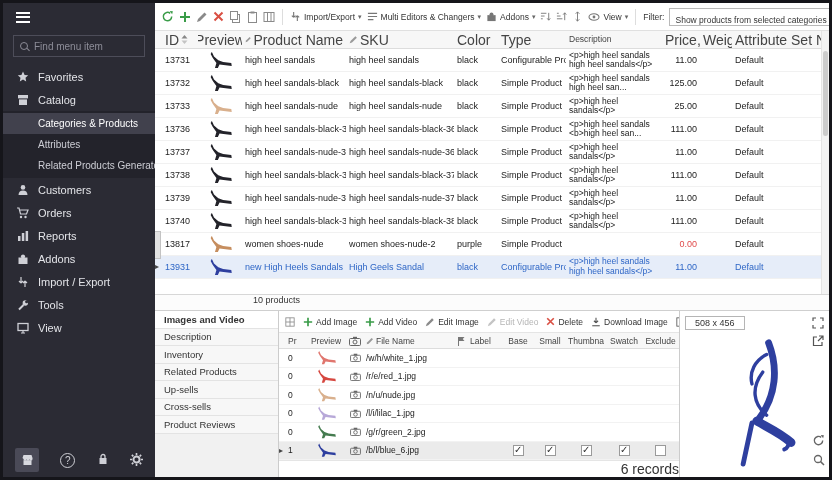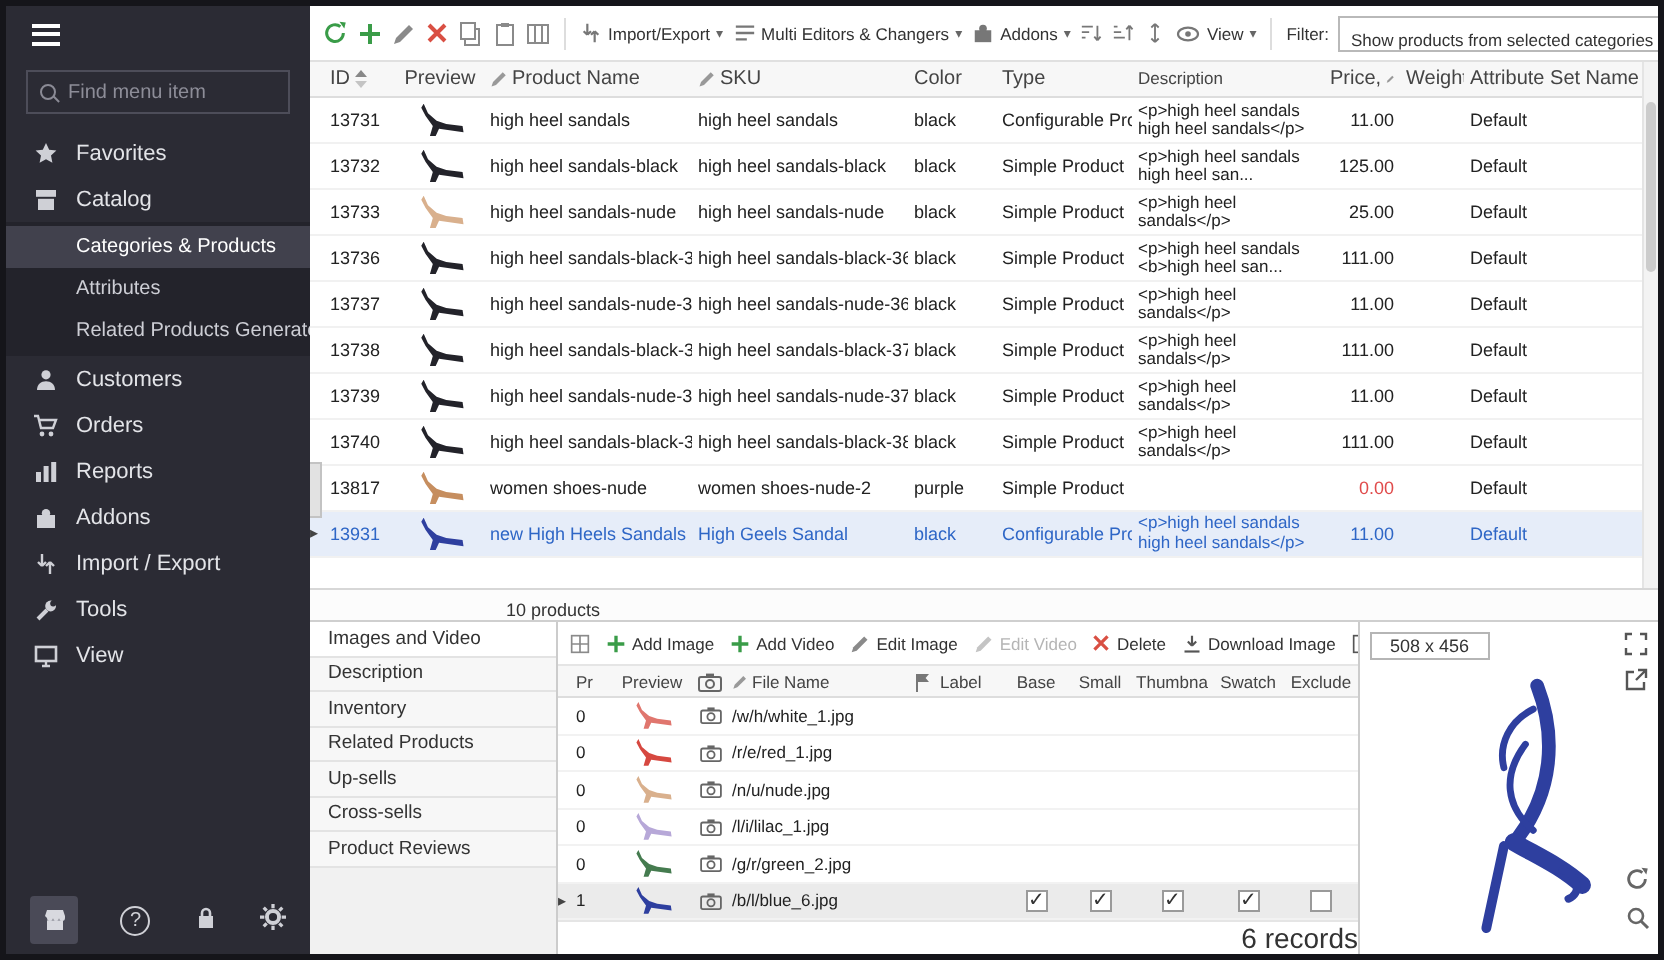--- a/index.html
+++ b/index.html
@@ -26,40 +26,40 @@
 
 .main{flex:1;display:flex;flex-direction:column;min-width:0;background:#fff}
 .toolbar{height:28px;border-bottom:1px solid #e0e0e0;display:flex;align-items:center;gap:5px;padding:0 6px;font-size:8.5px;color:#333;flex-shrink:0;overflow:hidden;white-space:nowrap}
 .tbtn{display:flex;align-items:center;gap:3px;cursor:pointer;flex-shrink:0}
 .arrow{color:#666;font-size:7px}
 .sep{width:1px;height:16px;background:#ddd;margin:0 2px;flex-shrink:0}
 .select{border:1px solid #b9b9b9;height:18px;display:flex;align-items:flex-end;padding:0 5px;gap:5px;background:#fff;cursor:pointer;flex-shrink:0}
 
 .gridwrap{position:relative;height:264px;border-bottom:1px solid #d7d7d7;flex-shrink:0;overflow:hidden;padding-right:8px}
 .ghead{display:flex;height:18px;background:#f7f7f7;border-bottom:1px solid #ddd;align-items:center}
-.th{font-size:10px;color:#444;display:flex;align-items:center;gap:2px;padding:0 3px;overflow:hidden;white-space:nowrap}
+.th{font-size:14px;color:#444;display:flex;align-items:center;gap:2px;padding:0 3px;overflow:hidden;white-space:nowrap}
 .tr{display:flex;align-items:center;height:23px;border-bottom:1px solid #f1f1f1;font-size:9px;color:#222;cursor:pointer}
 .td{padding:0 3px;overflow:hidden;white-space:nowrap}
 .c-m{width:7px;align-self:stretch;display:flex;align-items:center;padding:0}
 .c-id{width:36px}.c-pv{width:44px;display:flex;justify-content:center}.c-nm{width:104px}.c-sku{width:108px}.c-cl{width:44px}.c-tp{width:68px}
 .c-ds{width:96px;white-space:normal;line-height:9.5px;max-height:20px;font-size:8.5px}
 .c-pr{width:38px;text-align:right}.c-wt{width:32px}.c-at{flex:1}
 .tr.sel{background:#e6edf9;color:#2e66c6}
 .tr.sel .c-m::before{content:"▸";font-size:8px;color:#444;line-height:1}
 .red{color:#e04b4b}
 .shoe{display:inline-block;width:24px;height:17px;clip-path:polygon(16% 2%,25% 30%,43% 52%,63% 62%,97% 68%,99% 86%,48% 76%,41% 97%,29% 97%,35% 68%,20% 38%,11% 14%)}
 .shoe.sm{width:20px;height:14px}
 .vscroll{position:absolute;right:0;top:0;bottom:0;width:8px;background:#f3f3f3;border-left:1px solid #e4e4e4}
 .vthumb{position:absolute;top:20px;left:1px;width:5px;height:85px;background:#cccccc;border-radius:3px}
-.gstatus{height:16px;display:flex;align-items:flex-end;padding-left:98px;font-size:9px;color:#333;border-bottom:1px solid #cfcfcf;background:#fcfcfc;flex-shrink:0}
+.gstatus{height:16px;display:flex;align-items:flex-start;padding-left:98px;font-size:9px;color:#333;border-bottom:1px solid #cfcfcf;background:#fcfcfc;flex-shrink:0}
 
 .detail{flex:1;display:flex;min-height:0}
 .tabs{width:124px;border-right:1px solid #ccc;background:#f1f1f1;font-size:9.5px;flex-shrink:0}
 .tab{height:17.5px;display:flex;align-items:center;padding-left:9px;border-bottom:1px solid #e3e3e3;background:#f7f7f7;color:#333;cursor:pointer;white-space:nowrap;overflow:hidden}
-.tab.sel{background:#fff;font-weight:normal}
+.tab.sel{background:#fff;font-weight:bold}
 .dmid{flex:1;display:flex;flex-direction:column;min-width:0}
 .dtoolbar{height:22px;display:flex;align-items:center;gap:8px;padding:0 6px;font-size:8.5px;color:#333;border-bottom:1px solid #e5e5e5;flex-shrink:0;overflow:hidden;white-space:nowrap}
 .dtoolbar .tbtn{gap:3px}
 .disabled{color:#b5b5b5}
 .ih{display:flex;align-items:center;height:16px;background:#f7f7f7;border-bottom:1px solid #ddd;font-size:8.5px;color:#444;flex-shrink:0}
 .itd,.ith{padding:0 2px;overflow:hidden;white-space:nowrap}
 .itr{display:flex;align-items:center;height:18.5px;border-bottom:1px solid #f2f2f2;font-size:8.5px;color:#222;cursor:pointer}
 .itr.sel{background:#ebebeb}
 .itr.sel .i-m::before{content:"▸";font-size:8px;color:#444}
 .i-m{width:7px;padding:0}.i-pr{width:20px;text-align:left}.i-pv{width:40px;display:flex;justify-content:center}.i-cm{width:18px;display:flex;justify-content:center}

